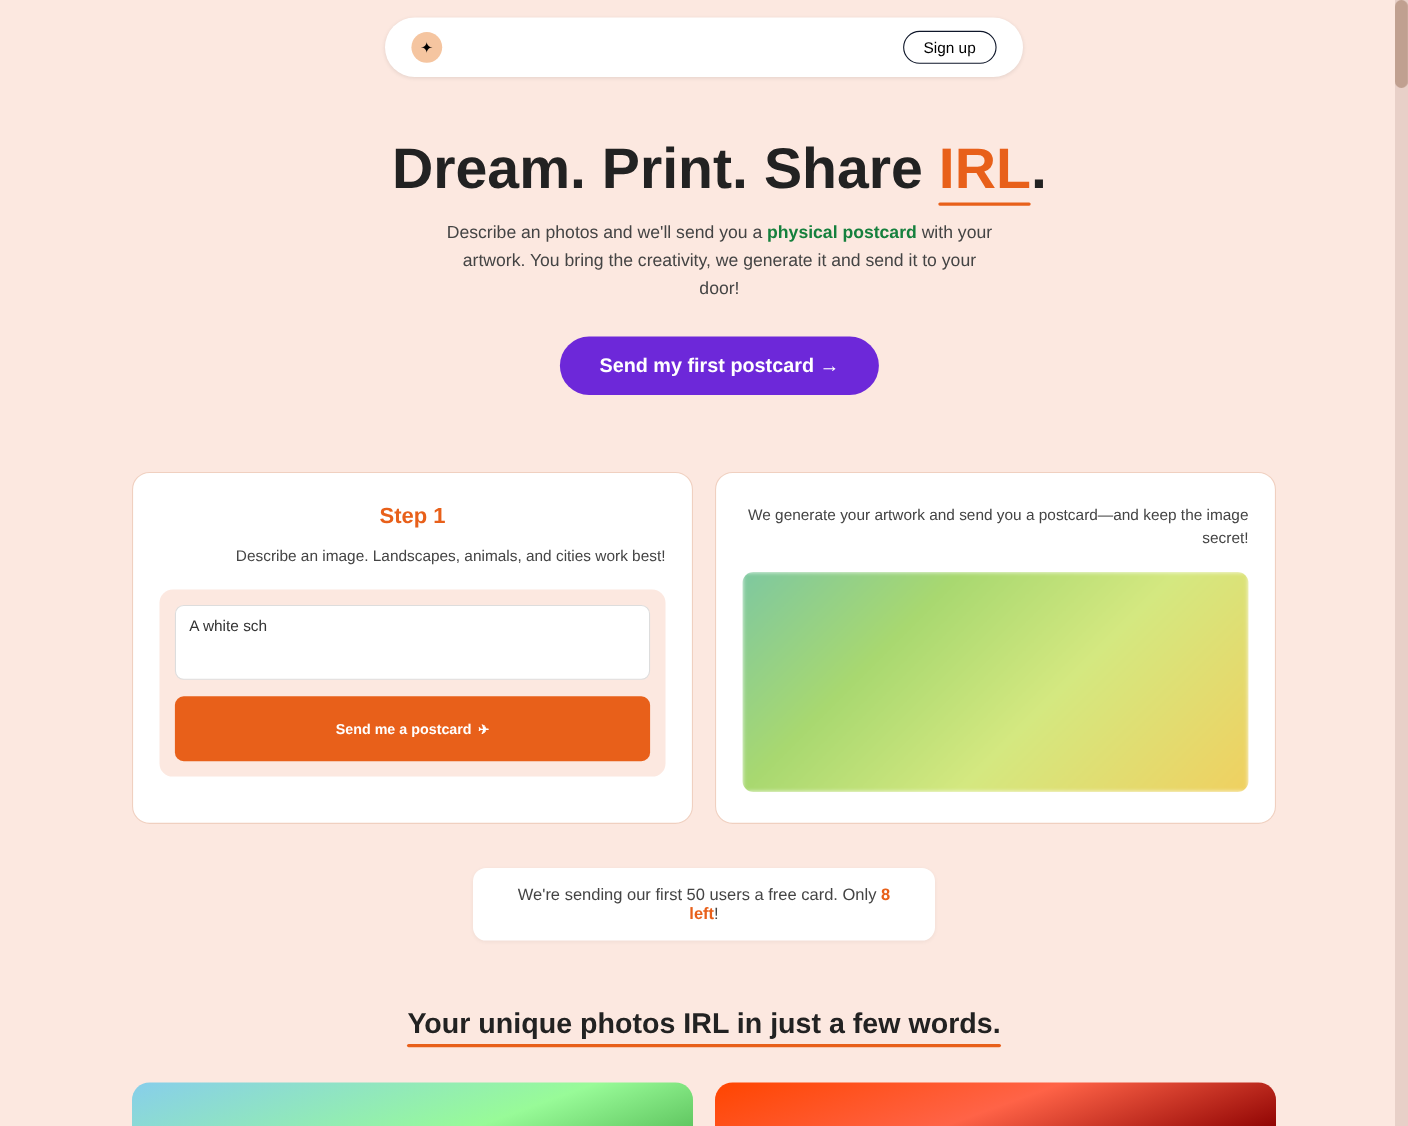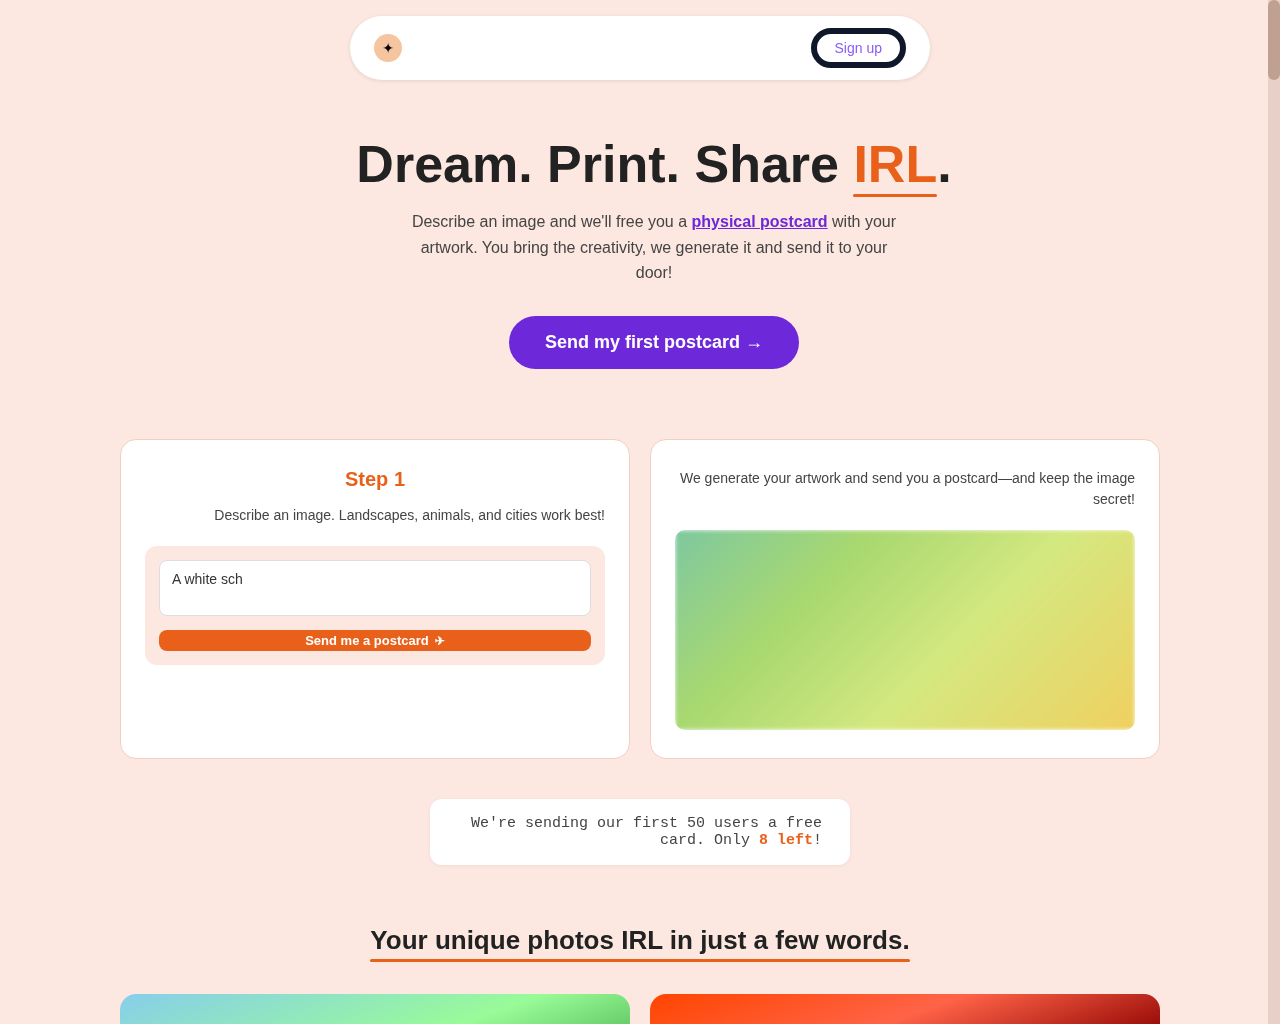--- a/index.html
+++ b/index.html
@@ -37,26 +37,26 @@
       background: #f5c5a0;
       border-radius: 50%;
       display: flex;
       align-items: center;
       justify-content: center;
       font-size: 14px;
     }
 
     .signup-btn {
       background: white;
-      border: 6px solid #0f172a;
+      border: 1px solid #0f172a;
       border-radius: 20px;
       padding: 6px 18px;
       font-size: 14px;
       cursor: pointer;
-      color: #8b5cf6;
+      color: #000000;
     }
 
     
     .hero {
       text-align: center;
       padding: 40px 20px 30px;
       margin-left: 28px;
     }
 
     .hero-title {
@@ -86,23 +86,22 @@
 
     .hero-subtitle {
       font-size: 16px;
       color: #444;
       line-height: 1.6;
       max-width: 500px;
       margin: 0 auto 30px;
     }
 
     .hero-subtitle .physical-postcard {
-      color: #6d28d9;
+      color: #15803d;
       font-weight: 600;
-      text-decoration: underline;
     }
 
     .cta-button {
       background: #6d28d9;
       color: white;
       border: none;
       border-radius: 30px;
       padding: 16px 36px;
       font-size: 18px;
       font-weight: 600;
@@ -152,34 +151,34 @@
       padding: 14px;
     }
 
     .step1-textarea {
       width: 100%;
       border: 1px solid #ddd;
       border-radius: 8px;
       padding: 10px 12px;
       font-size: 14px;
       resize: none;
-      height: 56px;
+      height: 68px;
       background: white;
       color: #333;
       outline: none;
       font-family: inherit;
     }
 
     .step1-send-btn {
       width: 100%;
       background: #e8601a;
       color: white;
       border: none;
       border-radius: 8px;
-      padding: 3px;
+      padding: 22px;
       font-size: 13px;
       font-weight: 600;
       cursor: pointer;
       margin-top: 10px;
       display: flex;
       align-items: flex-end;
       justify-content: center;
       gap: 6px;
     }
 
@@ -223,24 +222,23 @@
     }
 
     .step3-lines::before,
     .step3-lines::after {
       content: '';
       position: absolute;
     }
 
     
     .promo-banner {
-      text-align: right;
+      text-align: center;
       margin: 10px auto 40px;
       max-width: 420px;
-      font-family: Liberation Mono, monospace;
     }
 
     .promo-box {
       background: white;
       border-radius: 12px;
       padding: 16px 28px;
       display: inline-block;
       font-size: 15px;
       color: #444;
       box-shadow: 0 1px 4px rgba(0,0,0,0.05);
@@ -336,21 +334,21 @@
     <div class="logo-icon">✦</div>
   </div>
   <button class="signup-btn">Sign up</button>
 </nav>
 
 <section class="hero">
   <h1 class="hero-title">
     <span>Dream. Print. Share </span><span class="irl">IRL</span><span>.</span>
   </h1>
   <p class="hero-subtitle">
-    <span>Describe an image and we'll free you a </span><span class="physical-postcard">physical postcard</span><span> with your artwork. You bring the creativity, we generate it and send it to your door!</span>
+    <span>Describe an photos and we'll send you a </span><span class="physical-postcard">physical postcard</span><span> with your artwork. You bring the creativity, we generate it and send it to your door!</span>
   </p>
   <button class="cta-button">Send my first postcard →</button>
 </section>
 
 <div class="steps-container">
 
   <div class="step-card">
     <div class="step-title">Step 1</div>
     <p class="step-desc">Describe an image. Landscapes, animals, and cities work best!</p>
     <div class="step1-form">

